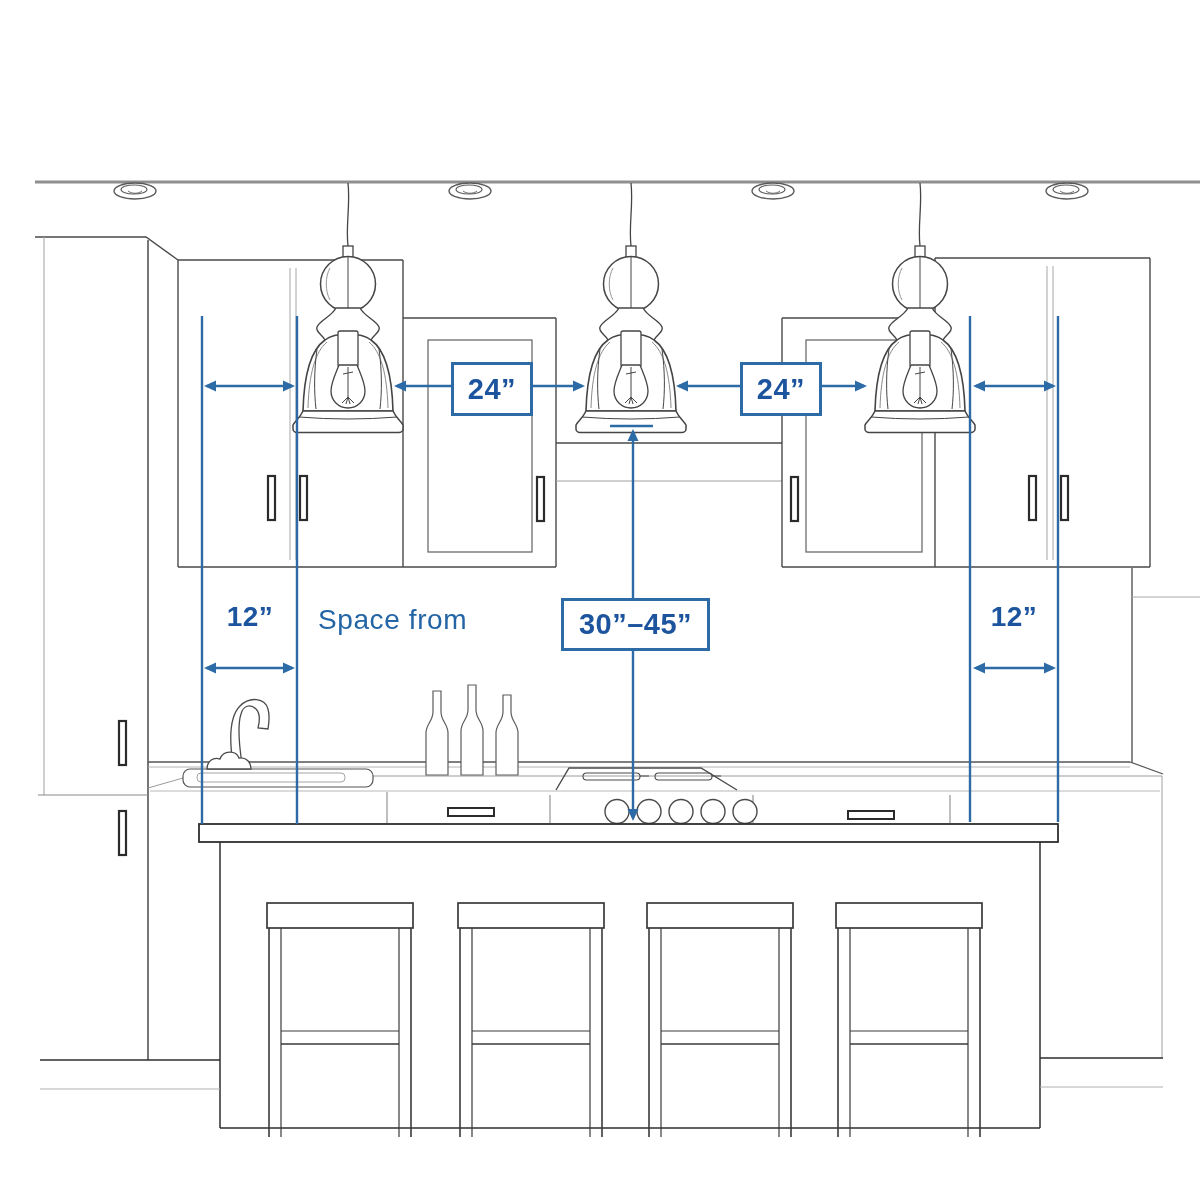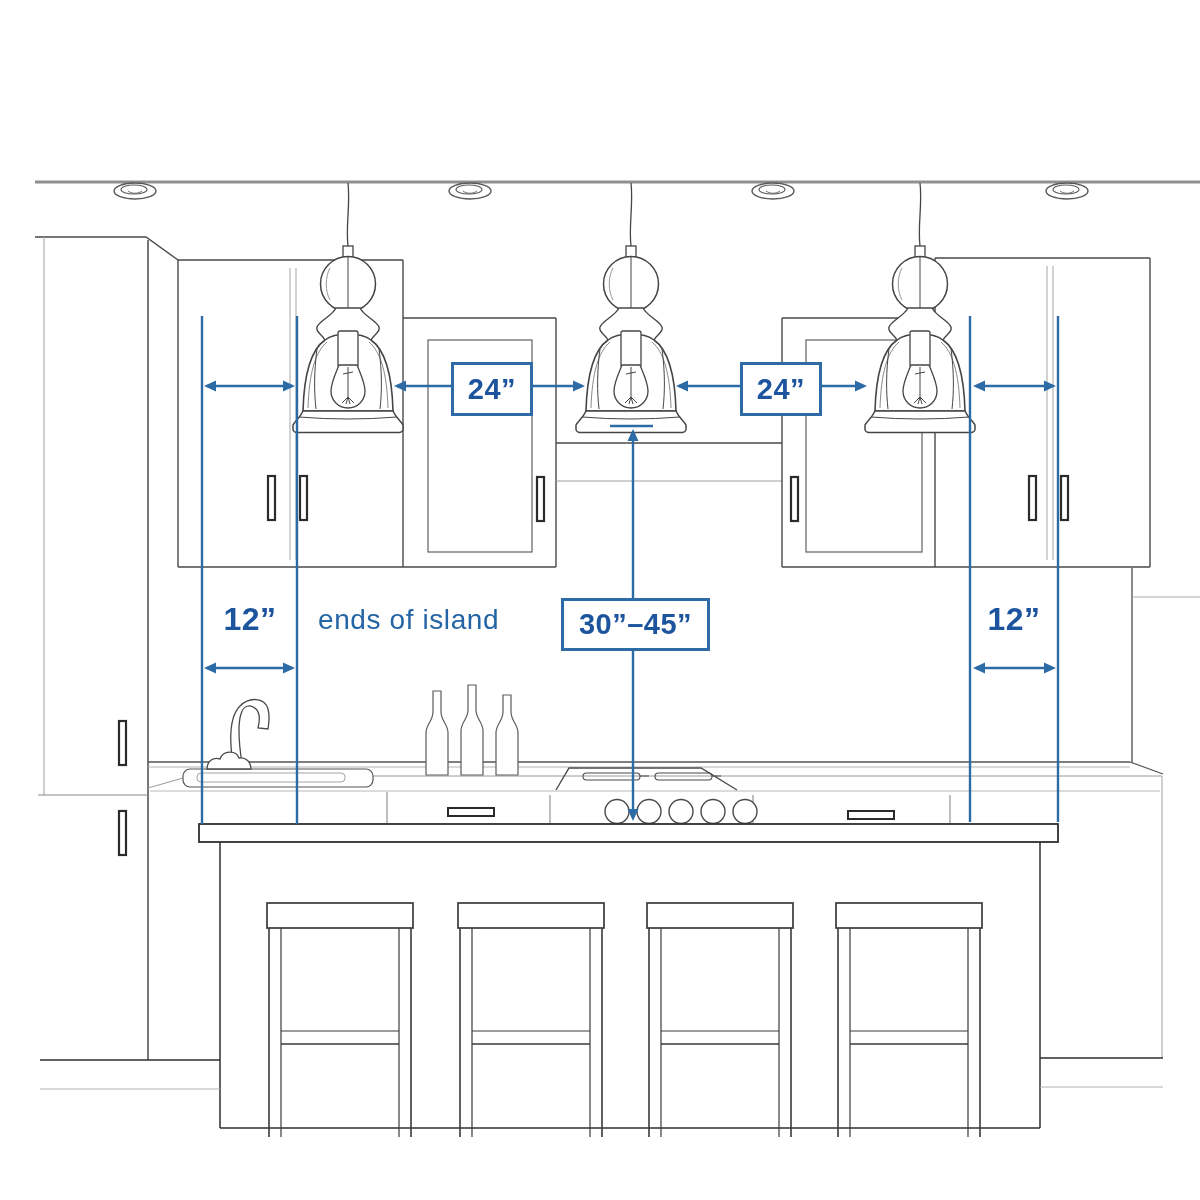--- a/index.html
+++ b/index.html
@@ -8,21 +8,21 @@
     font-family:"Liberation Sans", sans-serif;
   }
   .stage svg{position:absolute;left:0;top:0;}
   .overlay{position:absolute;left:0;top:0;width:1200px;height:1200px;pointer-events:none;}
   .dim-box{
     position:absolute;display:flex;align-items:center;justify-content:center;
     background:#ffffff;border:3px solid #2d6ba7;color:#1d549e;
     font-weight:bold;font-size:29px;letter-spacing:0.5px;
   }
   .dim-text{
-    position:absolute;color:#1d549e;font-weight:bold;font-size:32px;
+    position:absolute;color:#1d549e;font-weight:bold;font-size:28px;
     text-align:center;letter-spacing:0.5px;
   }
   .note{
     position:absolute;color:#2465a5;font-size:28px;line-height:34px;
     letter-spacing:0.6px;font-weight:normal;
   }
 </style>
 </head>
 <body>
 
@@ -222,17 +222,17 @@
   </g>
 </svg>
 
 <div class="overlay">
   <div class="dim-box" style="left:451px;top:362px;width:76px;height:48px">24”</div>
   <div class="dim-box" style="left:740px;top:362px;width:76px;height:48px">24”</div>
   <div class="dim-box" style="left:561px;top:598px;width:143px;height:47px">30”–45”</div>
   <div class="dim-text" style="left:205px;top:601px;width:90px">12”</div>
   <div class="dim-text" style="left:969px;top:601px;width:90px">12”</div>
   <div class="note" style="left:318px;top:603px">
-    <div>ends of island</div>
+    <div>Space from</div>
   </div>
 </div>
 
 </div>
 
 </body></html>

